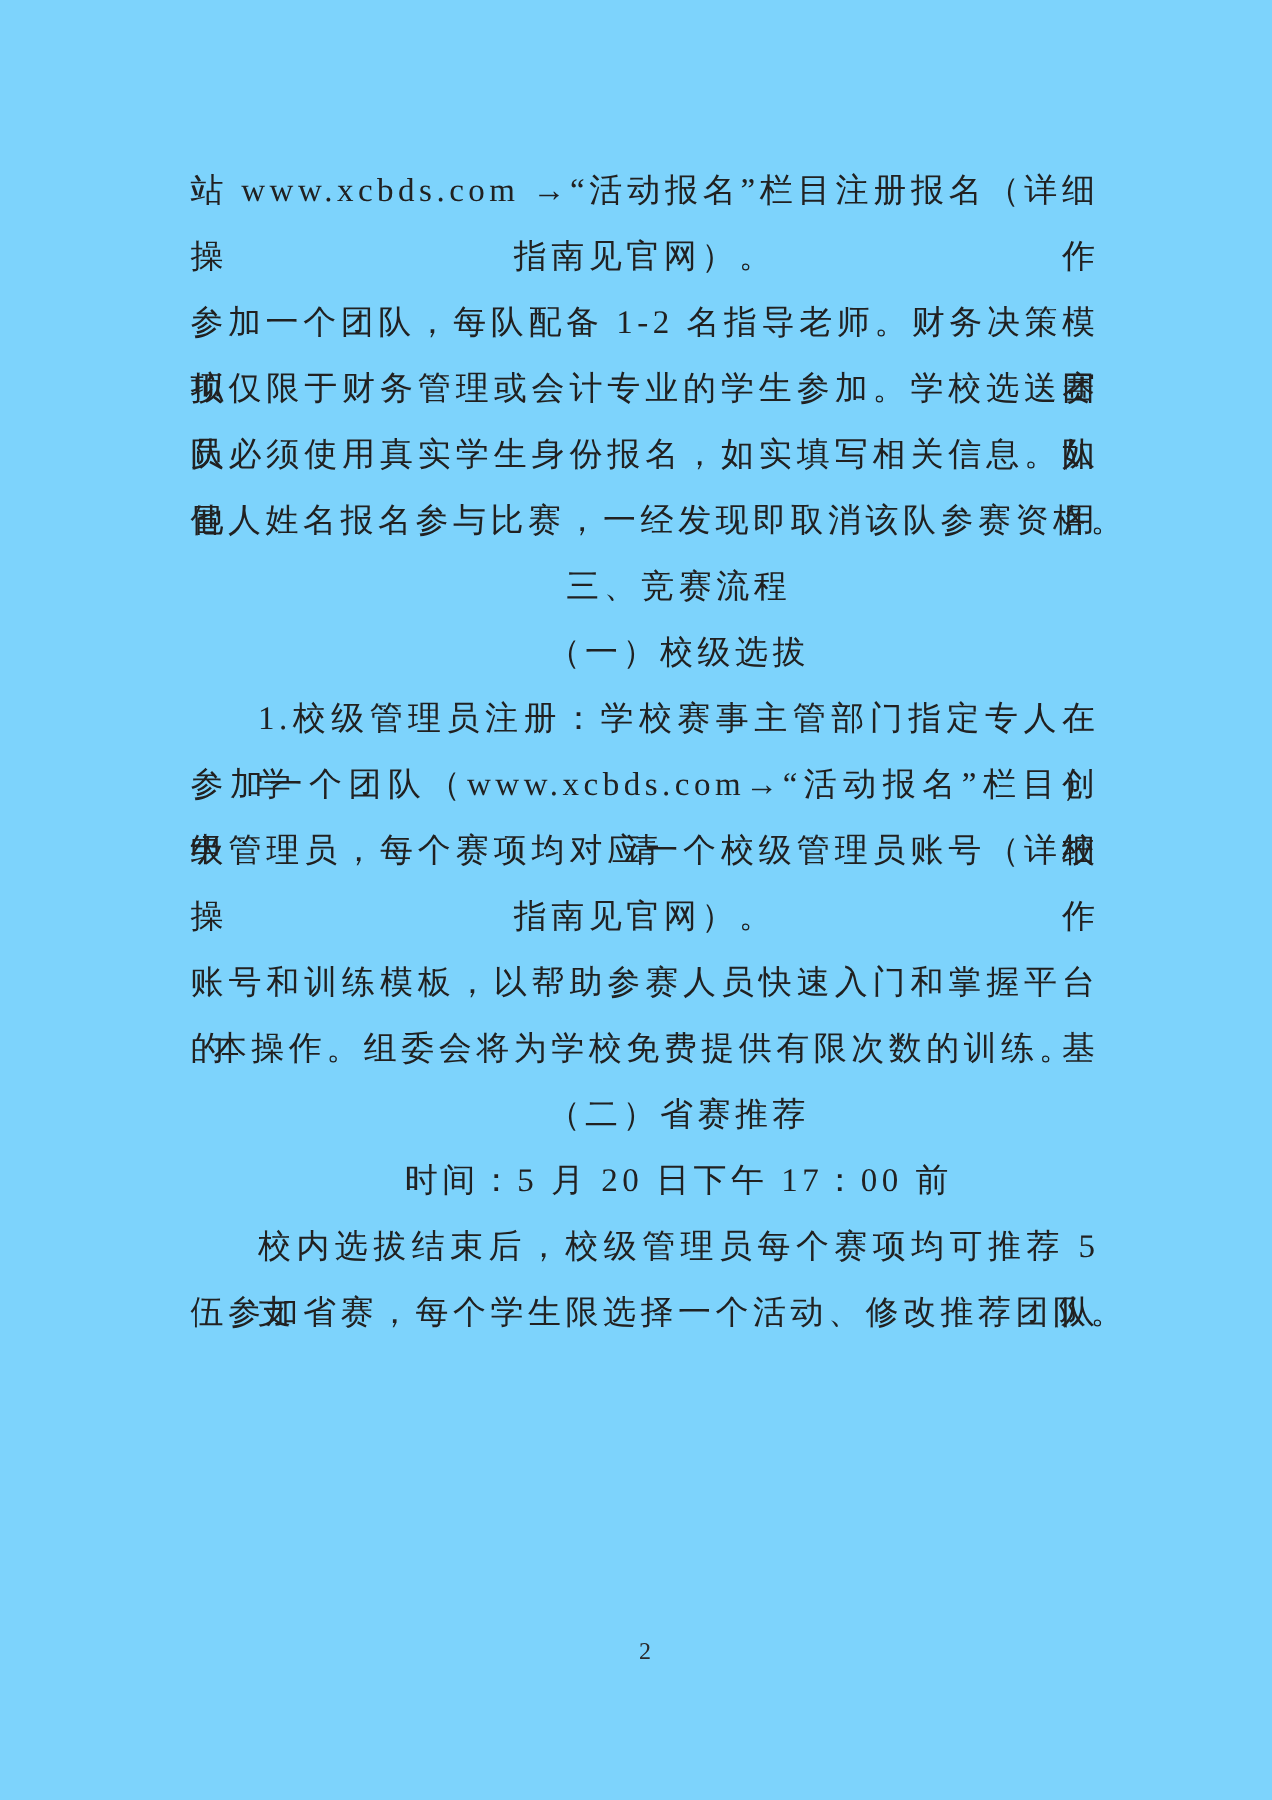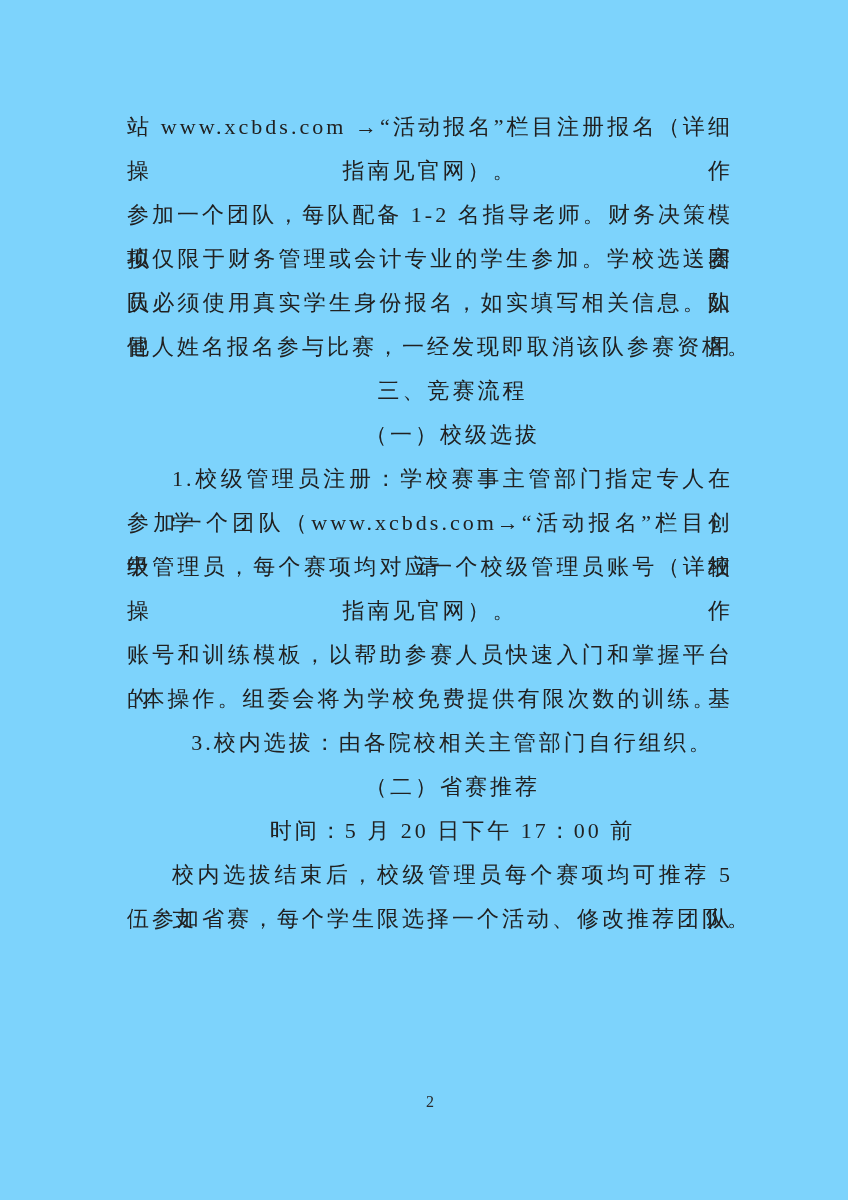--- a/index.html
+++ b/index.html
@@ -67,21 +67,20 @@
       <div class="line fill"><span class="seg">员必须使用真实学生身份报名，如实填写相关信息。如冒用</span></div>
       <div class="line"><span class="seg">他人姓名报名参与比赛，一经发现即取消该队参赛资格。</span></div>
       <div class="line indent"><span class="seg b">三、竞赛流程</span></div>
       <div class="line indent"><span class="seg b">（一）校级选拔</span></div>
       <div class="line indent fill"><span class="seg b">1.校级管理员注册：</span><span class="seg">学校赛事主管部门指定专人在学创</span></div>
       <div class="line fill"><span class="seg">参加一个团队（www.xcbds.com→“活动报名”栏目）申请校</span></div>
       <div class="line fill"><span class="seg">级管理员，每个赛项均对应一个校级管理员账号（详细操作</span></div>
       <div class="line"><span class="seg">指南见官网）。</span></div>
       <div class="line fill"><span class="seg">账号和训练模板，以帮助参赛人员快速入门和掌握平台的基</span></div>
       <div class="line"><span class="seg">本操作。组委会将为学校免费提供有限次数的训练。</span></div>
-      <div class="line indent"><span class="seg b">3.校内选拔：</span><span class="seg">由各院校相关主管部门自行组织。</span></div>
       <div class="line indent"><span class="seg b">（二）省赛推荐</span></div>
       <div class="line indent"><span class="seg">时间：5 月 20 日下午 17：00 前</span></div>
       <div class="line indent fill"><span class="seg">校内选拔结束后，校级管理员每个赛项均可推荐 5 支队</span></div>
       <div class="line"><span class="seg">伍参加省赛，每个学生限选择一个活动、修改推荐团队。</span></div>
     </div>
   <div class="footer">
     <span class="pagenum">2</span>
   </div>
 </div>
 

